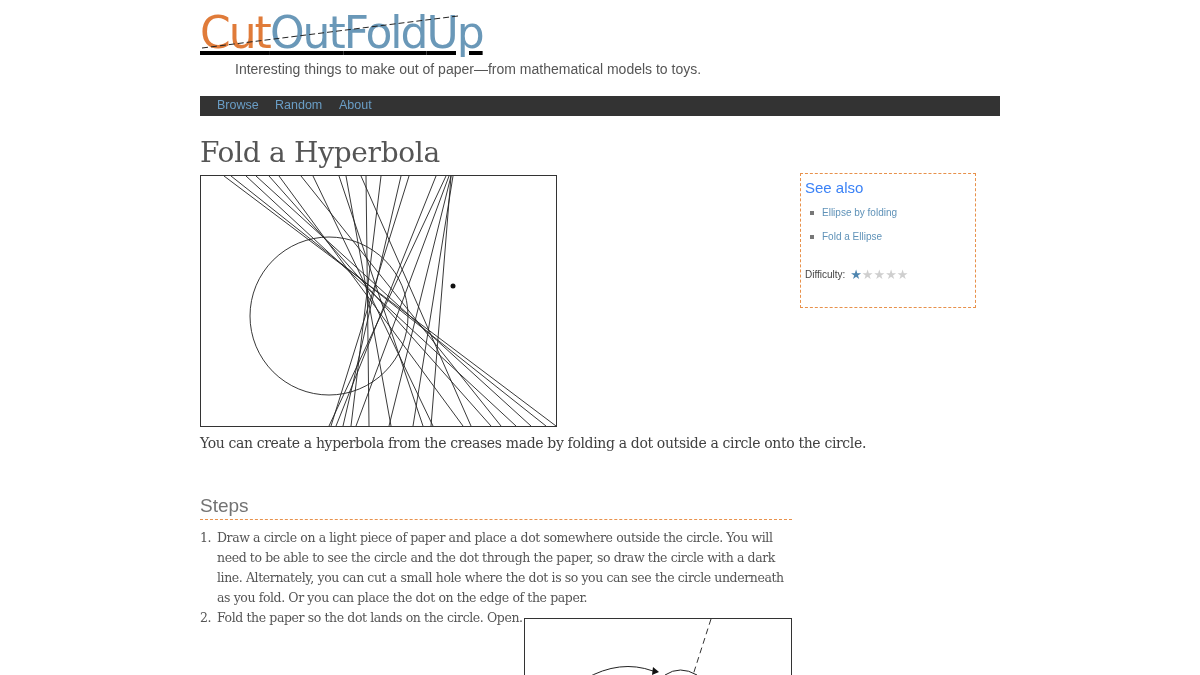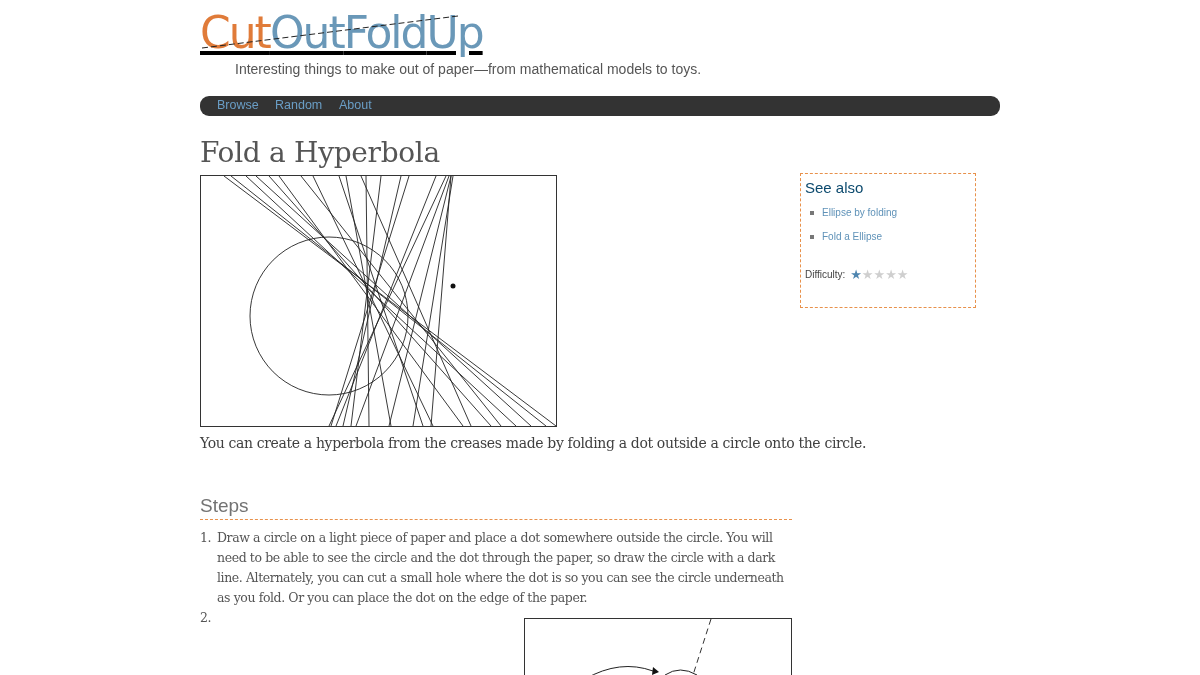--- a/index.html
+++ b/index.html
@@ -4,34 +4,34 @@
 <style>
   html, body { margin: 0; padding: 0; background: #ffffff; }
   body { width: 1200px; height: 675px; overflow: hidden; position: relative; font-family: "DejaVu Serif", serif; }
   .page { position: absolute; left: 200px; top: 0; width: 800px; }
   .logo { position: absolute; left: 0; top: 6px; height: 54px; width: 280px; }
   .logo-text { font-family: "DejaVu Sans", sans-serif; font-size: 44px; letter-spacing: -2px; line-height: 54px; white-space: nowrap; text-decoration: underline; }
   .logo .orange { color: #e07b39; }
   .logo .blue { color: #6a98b8; }
   .logo svg { position: absolute; left: 0; top: 0; }
   .tagline { position: absolute; left: 0; top: 61px; font-family: "Liberation Sans", sans-serif; font-size: 14px; color: #555; white-space: nowrap; margin-left: 35px; }
-  .navbar { position: absolute; left: 0; top: 96px; width: 800px; height: 20px; background: #333333; border-radius: 9px; }
+  .navbar { position: absolute; left: 0; top: 96px; width: 800px; height: 20px; background: #333333; }
   .navbar a { position: absolute; top: 2px; font-family: "Liberation Sans", sans-serif; font-size: 12.5px; color: #6a9ec6; text-decoration: none; }
   .title { position: absolute; left: 0; top: 136px; font-family: "DejaVu Serif", serif; font-size: 28px; color: #555; white-space: nowrap; letter-spacing: -0.3px; }
   .fig1 { position: absolute; left: 0; top: 175px; width: 357px; height: 252px; border: 1px solid #333; box-sizing: border-box; }
   .intro { position: absolute; left: 0; top: 435px; font-family: "DejaVu Serif", serif; font-size: 14px; color: #404040; white-space: nowrap; letter-spacing: -0.35px; }
   .steps-h { position: absolute; left: 0; top: 495px; width: 592px; font-family: "Liberation Sans", sans-serif; font-size: 19px; color: #737373; border-bottom: 1px dashed #e8914b; padding-bottom: 2px; }
   .steps { position: absolute; left: 0; top: 528px; width: 592px; margin: 0; padding: 0; list-style: none; font-family: "DejaVu Serif", serif; font-size: 12.5px; color: #555; line-height: 20px; letter-spacing: -0.4px; }
   .steps li { position: relative; padding-left: 17px; margin-bottom: 0; }
   .steps li .num { position: absolute; left: 0; top: 0; }
   .step1 { height: 80px; }
   .step2 { margin-top: 0; }
   .fig2 { position: absolute; left: 324px; top: 618px; width: 268px; height: 80px; border: 1px solid #333; box-sizing: border-box; }
   .sidebar { position: absolute; left: 600px; top: 173px; width: 176px; height: 135px; border: 1px dashed #e8914b; box-sizing: border-box; }
-  .sidebar h3 { position: absolute; left: 4px; top: 5px; margin: 0; font-family: "Liberation Sans", sans-serif; font-weight: normal; font-size: 15px; color: #0c4a6e; }
+  .sidebar h3 { position: absolute; left: 4px; top: 5px; margin: 0; font-family: "Liberation Sans", sans-serif; font-weight: normal; font-size: 15px; color: #3b82f6; }
   .sidebar ul { position: absolute; left: 8px; top: 33px; margin: 0; padding: 0; list-style: none; }
   .sidebar li { font-family: "Liberation Sans", sans-serif; font-size: 10px; color: #5f92b8; height: 24px; position: relative; padding-left: 13px; }
   .sidebar li .bullet { position: absolute; left: 1px; top: 4px; width: 4px; height: 4px; background: #777; }
   .sidebar li a { color: #5f92b8; text-decoration: none; }
   .difficulty { position: absolute; left: 4px; top: 93px; font-family: Liberation Sans, sans-serif; font-size: 10px; color: #444; white-space: nowrap; }
   .stars { display: inline-block; vertical-align: -1px; margin-left: 2px; font-size: 13px; letter-spacing: 0px; }
   .star { color: #cfcfcf; }
   .star.on { color: #4f86b0; }
 </style>
 </head>
@@ -90,20 +90,21 @@
 
   <h2 class="steps-h" style="margin:0;font-weight:normal;">Steps</h2>
 
   <ol class="steps">
     <li class="step1">
       <span class="num">1.</span>
       <span>Draw a circle on a light piece of paper and place a dot somewhere outside the circle. You will need to be able to see the circle and the dot through the paper, so draw the circle with a dark line. Alternately, you can cut a small hole where the dot is so you can see the circle underneath as you fold. Or you can place the dot on the edge of the paper.</span>
     </li>
     <li class="step2">
       <span class="num">2.</span>
+      <span>Fold the paper so the dot lands on the circle. Open.</span>
     </li>
   </ol>
 
   <div class="fig2">
     <svg width="266" height="78">
       <line x1="186" y1="0" x2="168" y2="56" stroke="#333" stroke-width="1" stroke-dasharray="6,4"></line>
       <path d="M60 60 Q95 40 128 52" stroke="#222" fill="none" stroke-width="1"></path>
       <polygon points="128,48 134,53 127,56" fill="#111"></polygon>
       <path d="M140 56 Q155 46 172 56" stroke="#222" fill="none" stroke-width="1"></path>
     </svg>

